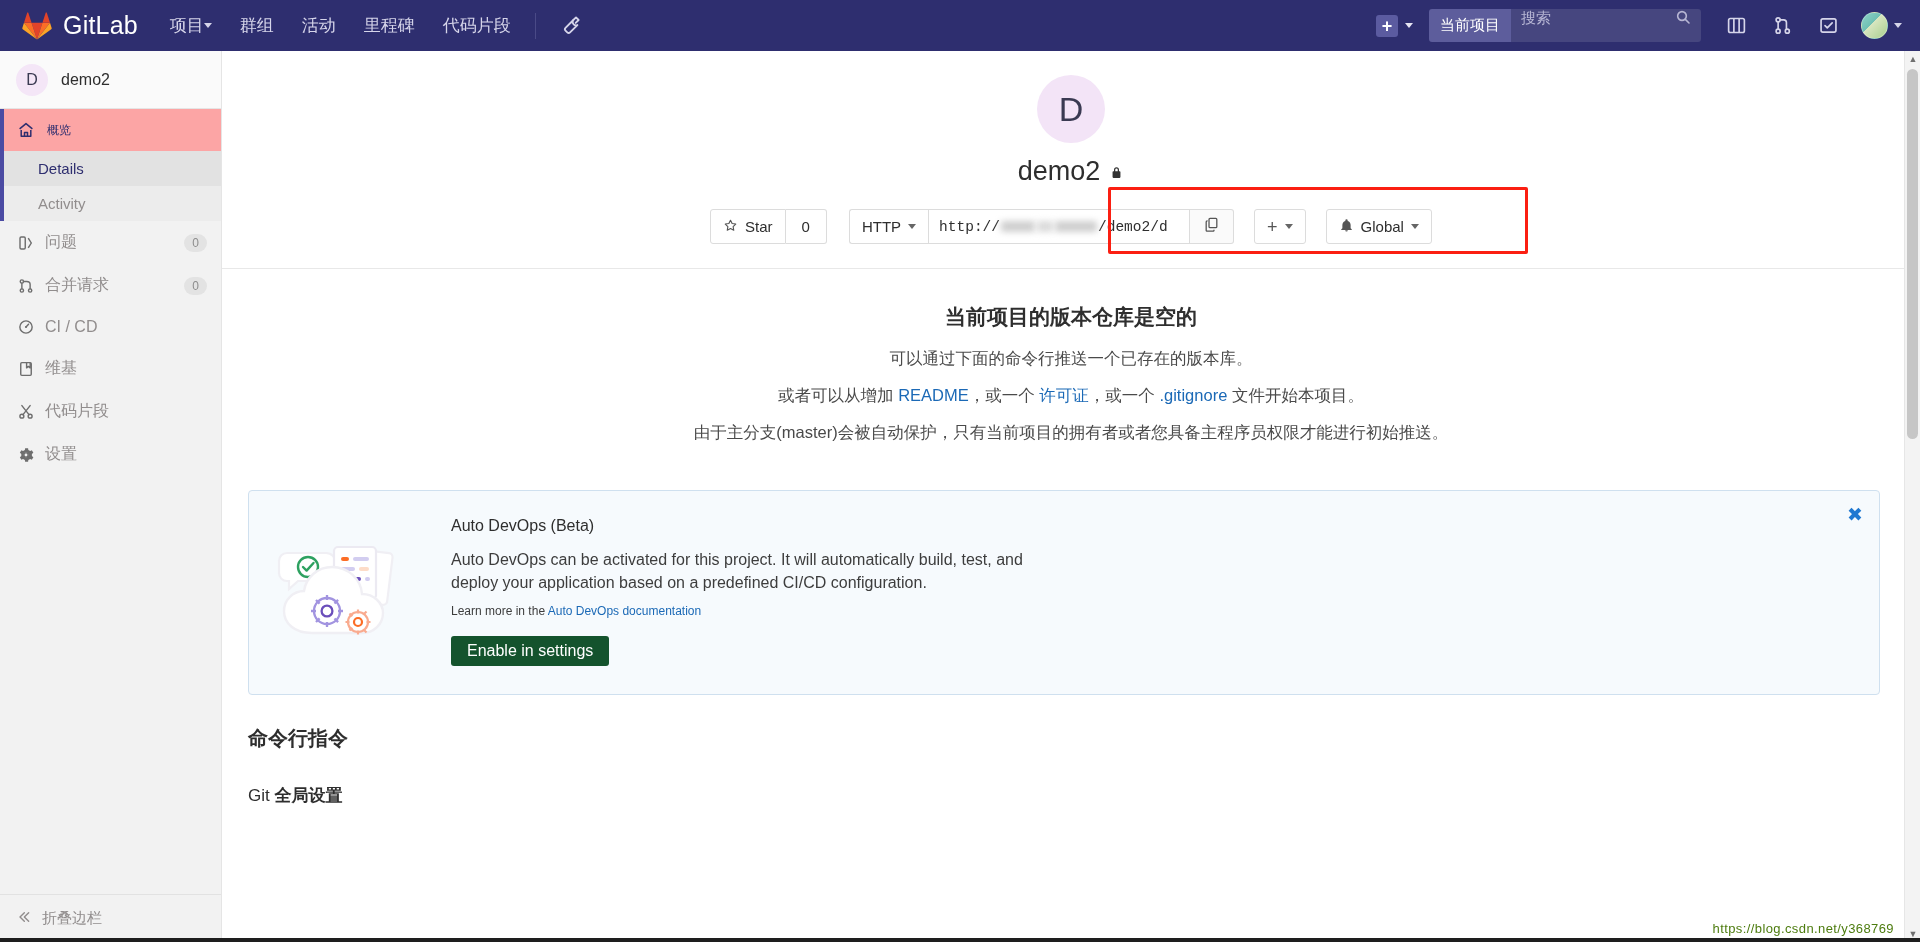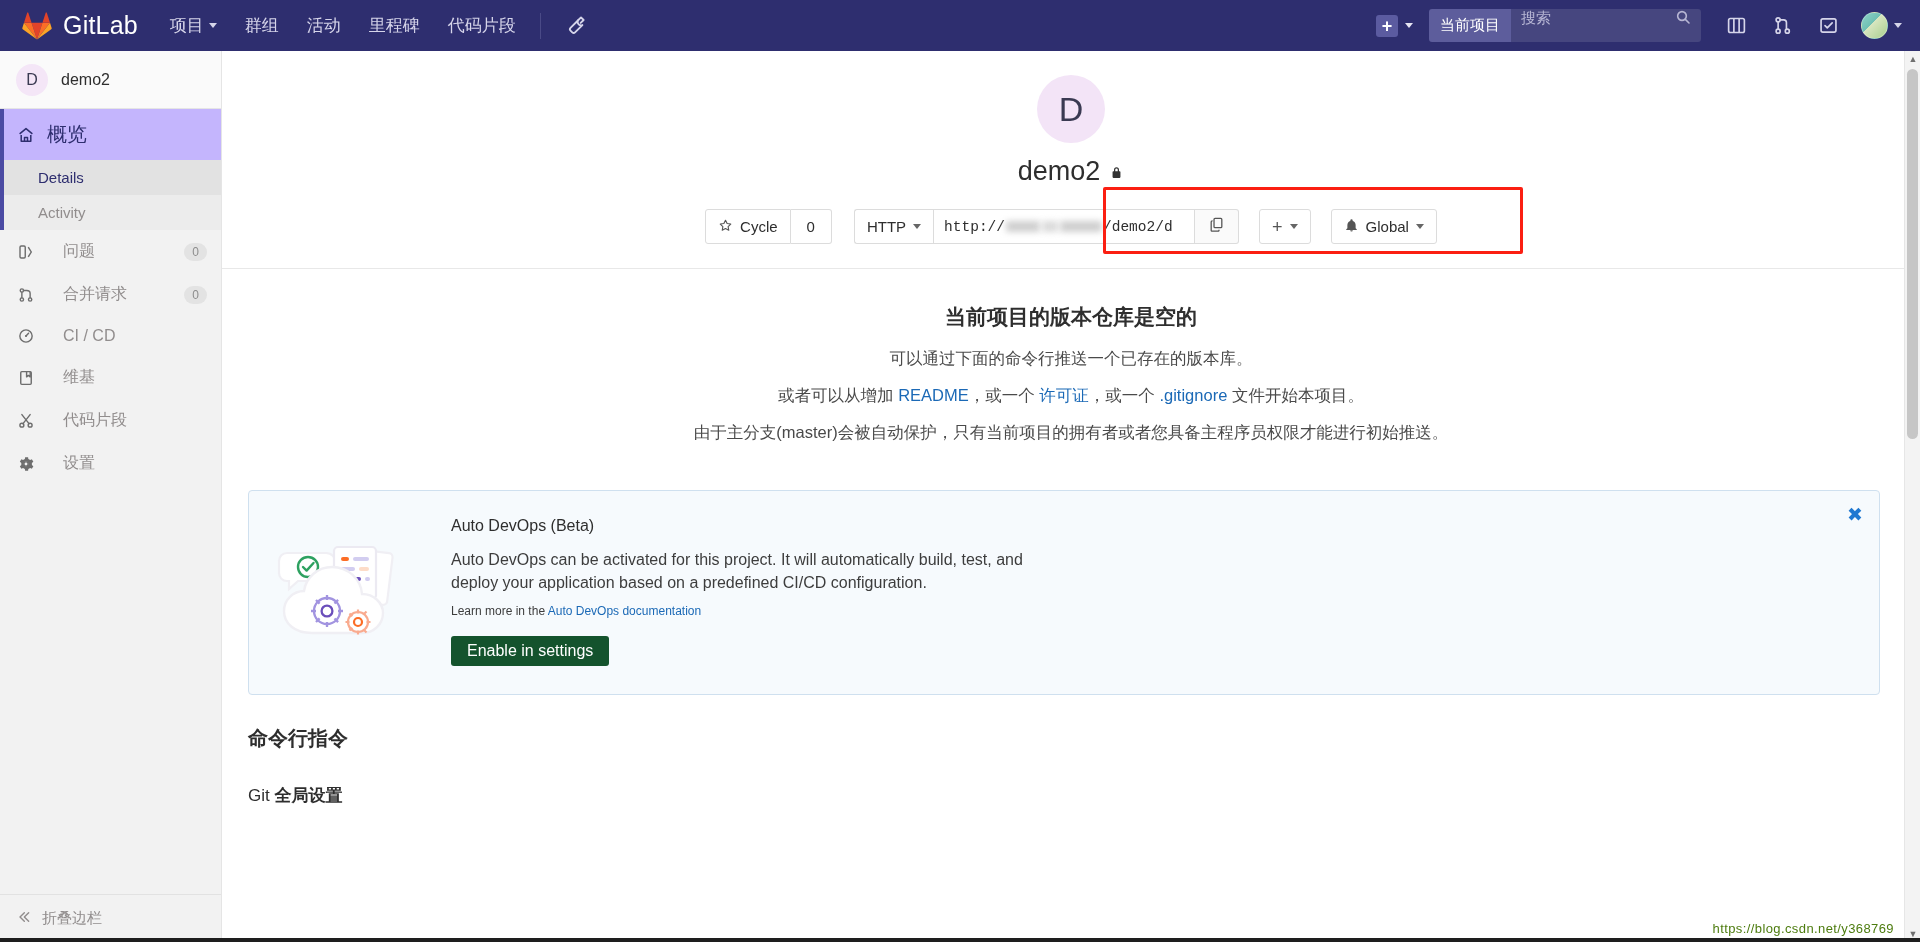--- a/index.html
+++ b/index.html
@@ -14,21 +14,21 @@
   .topnav {
     height: 51px; background: #2e2e6f; display: flex; align-items: center;
     flex: 0 0 51px; position: relative; z-index: 40;
   }
   .brand { display: flex; align-items: center; padding: 0 18px 0 22px; gap: 11px; }
   .brand-logo { width: 30px; height: 28px; display: block; }
   .brand-name { color: #fff; font-size: 25px; letter-spacing: .2px; font-weight: 400; }
   .topnav-links { display: flex; align-items: center; height: 100%; }
   .topnav-links a {
     color: #d6d5ea; font-size: 17px; text-decoration: none;
-    padding: 0 14px; height: 51px; line-height: 51px; display: flex; align-items: center; gap: 5px;
+    padding: 0 14px; height: 51px; line-height: 51px; display: flex; align-items: center; 
   }
   .caret { width: 0; height: 0; border-left: 4.5px solid transparent; border-right: 4.5px solid transparent; border-top: 5px solid currentColor; display: inline-block; }
   .nav-divider { width: 1px; height: 26px; background: #4a4a87; margin: 0 10px; }
   .wrench { padding: 0 14px; display: flex; align-items: center; color: #d6d5ea; }
   .topnav-spacer { flex: 1; }
 
   .plus-btn {
     display: flex; align-items: center; gap: 7px; color: #e6e5f2;
     padding: 0 10px; height: 51px; cursor: pointer;
   }
@@ -71,32 +71,32 @@
     background: #fafafa; border-bottom: 1px solid #e5e5e5; height: 58px;
   }
   .proj-avatar {
     width: 32px; height: 32px; border-radius: 50%; background: #f4e6f7; color: #3a3a52;
     display: flex; align-items: center; justify-content: center; font-size: 16px; flex: 0 0 32px;
   }
   .proj-name { font-size: 16px; color: #2e2e2e; }
 
   .nav-list { flex: 1; overflow: hidden; padding-top: 0; }
   .nav-top {
-    display: flex; align-items: center; gap: 11px; padding: 12px 16px; font-size: 20px;
-    color: #2e2e6f; background: #c4b5fd; border-left: 4px solid #4b4ba3; padding-left: 12px;
+    display: flex; align-items: center; gap: 11px; padding: 12px 16px; font-size: 12px;
+    color: #2e2e6f; background: #fca5a5; border-left: 4px solid #4b4ba3; padding-left: 12px;
     font-weight: 400;
   }
   .nav-top .ico { width: 20px; display: flex; justify-content: center; color: #2e2e6f; }
   .subnav { background: #ececec; border-left: 4px solid #4b4ba3; }
   .subitem {
     padding: 9px 16px 9px 34px; font-size: 15px; color: #918d8d; cursor: pointer;
   }
   .subitem.active { color: #2e2e6f; background: #e2e2e2; }
   .navrow {
-    display: flex; align-items: center; gap: 27px; padding: 11px 14px 11px 16px;
+    display: flex; align-items: center; gap: 9px; padding: 11px 14px 11px 16px;
     font-size: 16px; color: #918d8d; cursor: pointer; position: relative;
   }
   .navrow .ico { width: 20px; display: flex; justify-content: center; align-items: center; color: #6e6e6e; flex: 0 0 20px; }
   .navrow .lbl { flex: 1; }
   .badge {
     background: #e3e3e3; color: #8d8d8d; border-radius: 9px; font-size: 12px;
     padding: 2px 8px; min-width: 22px; text-align: center;
   }
   .collapse-bar {
     border-top: 1px solid #e2e2e2; padding: 14px 16px; display: flex; align-items: center;
@@ -408,21 +408,21 @@
         </div>
 
         <div class="hero-actions">
           <div class="star-group">
             <div class="btn star-btn">
               <span>
                 <svg width="15" height="15" viewBox="0 0 24 24" fill="none" stroke="#555" stroke-width="1.8" stroke-linejoin="round">
                   <path d="M12 3.6l2.6 5.3 5.8.8-4.2 4.1 1 5.8-5.2-2.7-5.2 2.7 1-5.8-4.2-4.1 5.8-.8z"></path>
                 </svg>
               </span>
-              <span>Cycle</span>
+              <span>Star</span>
             </div>
             <div class="star-count">0</div>
           </div>
 
           <div class="clone-wrap">
             <div class="btn proto-btn">
               <span>HTTP</span>
               <i class="caret" style="border-top-color:#666;"></i>
             </div>
             <div class="clone-field">

